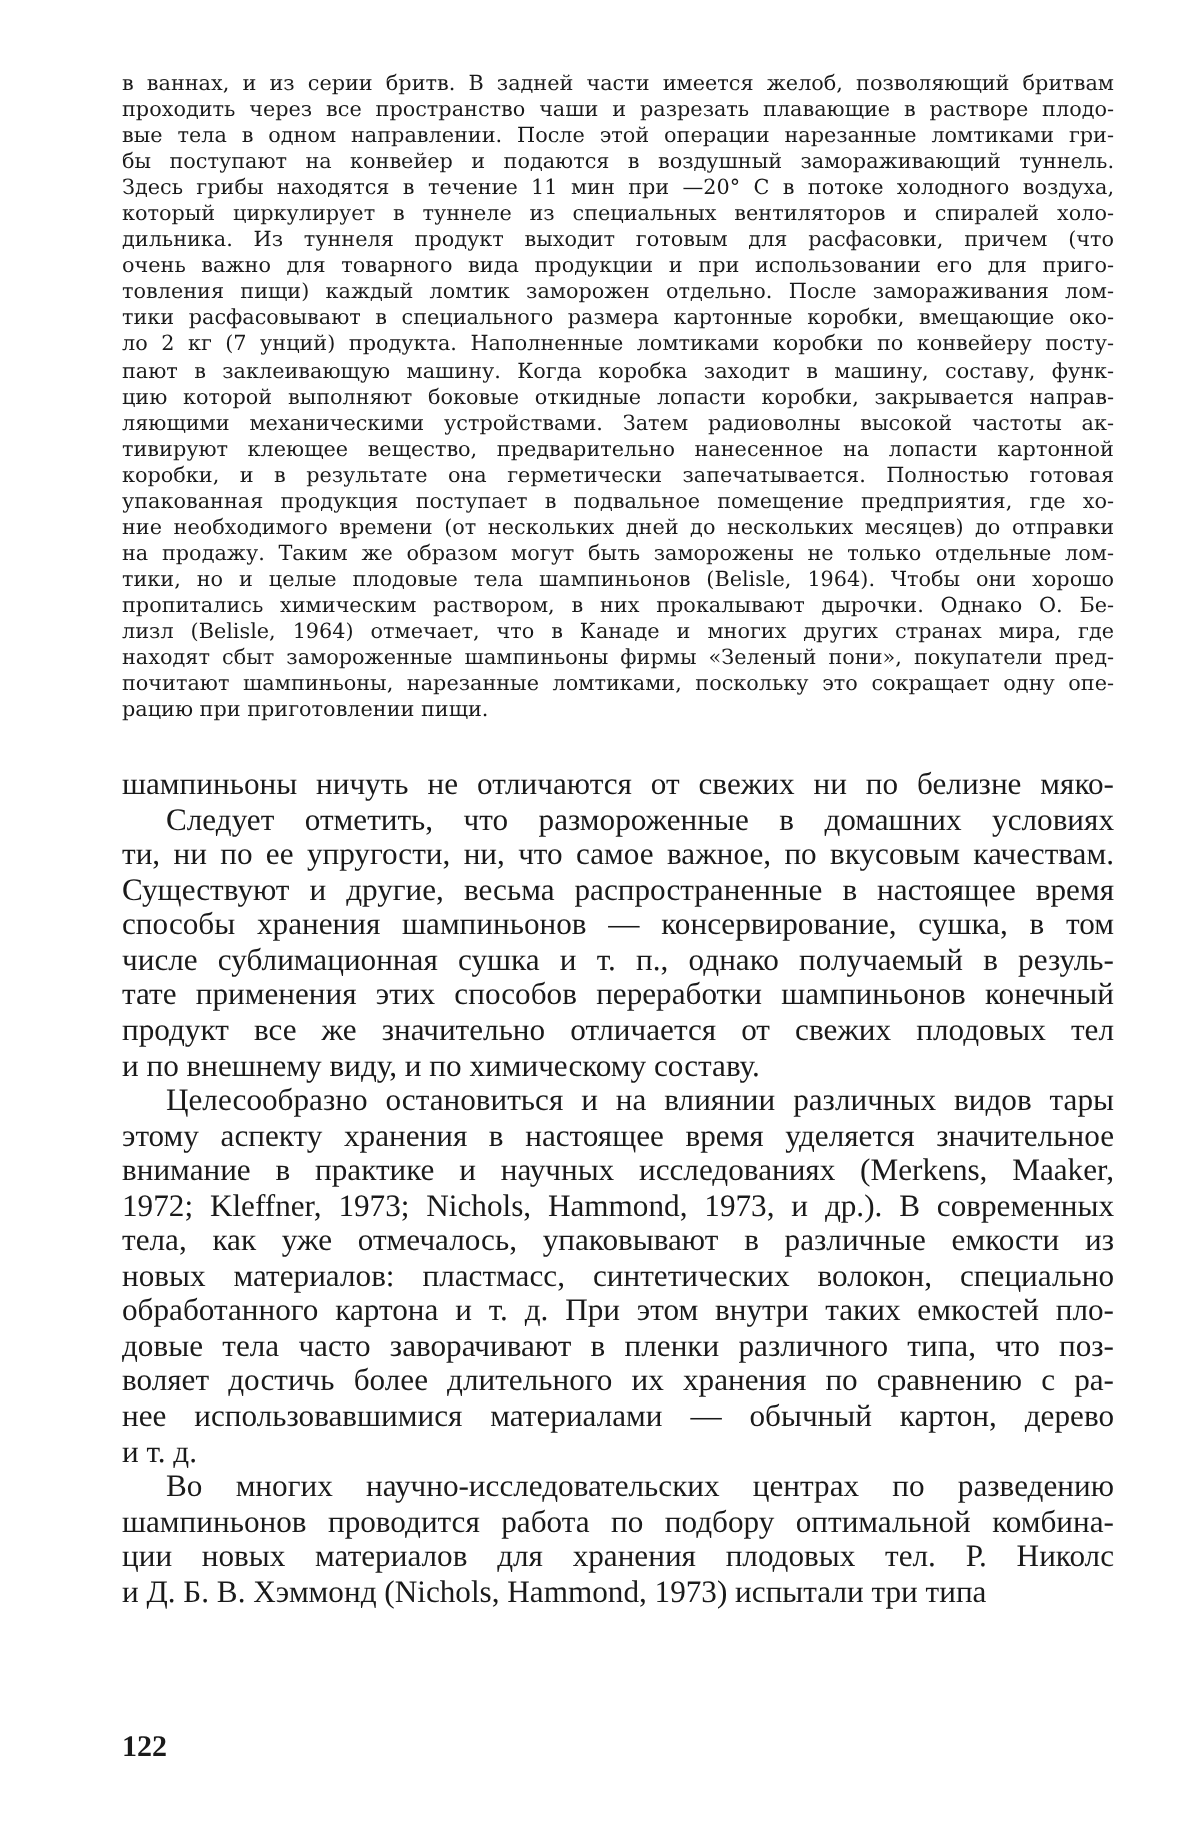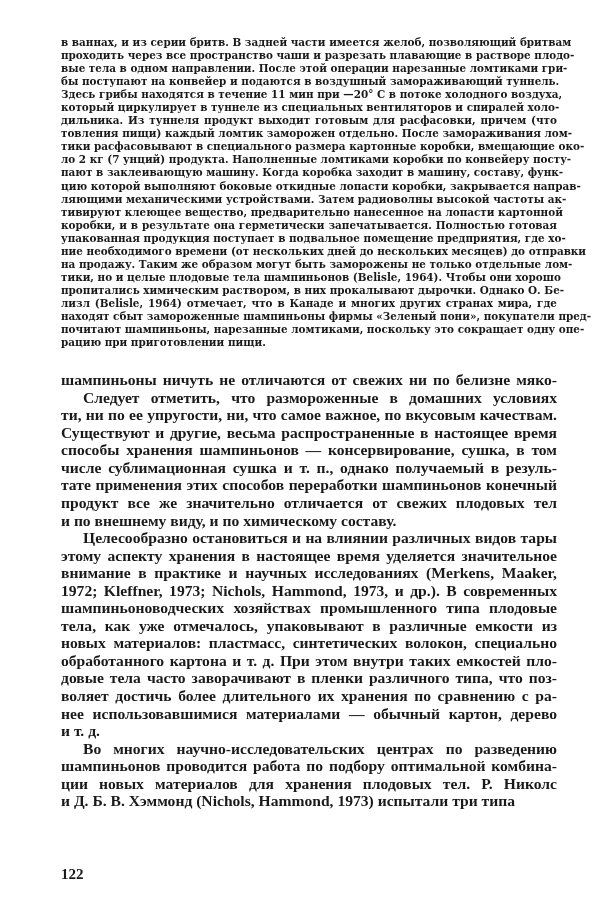--- a/index.html
+++ b/index.html
@@ -1,37 +1,38 @@
 <!DOCTYPE html>
 <html><head>
 <meta charset="utf-8">
 <style>
   html, body { margin: 0; padding: 0; background: #ffffff; }
   body { width: 600px; height: 917px; position: relative; overflow: hidden; color: #1a1a1a; }
-  .page { position: absolute; left: 61px; top: 36px; width: 496px; font-weight: bold; }
+  .page { position: absolute; left: 61px; top: 36px; width: 496px; }
   .small { font-family: "DejaVu Serif", serif; font-size: 10.4px; line-height: 13.05px; text-align: justify; }
   .small .line, .large .line { display: block; white-space: nowrap; text-align-last: justify; }
   .small .line.last, .large .line.last { text-align-last: left; }
   .large { font-family: "Liberation Serif", serif; font-size: 15.6px; line-height: 17.55px; margin-top: 22px; }
   .indent { padding-left: 22px; }
   .pagenum { position: absolute; left: 61px; top: 866px; font-family: "Liberation Serif", serif; font-size: 15px; font-weight: bold; text-align: center; }
   .para { margin: 0; }
 </style>
 </head>
 <body>
 
 <div class="page">
   <div class="small" id="small-para">
       <span class="line">в ваннах, и из серии бритв. В задней части имеется желоб, позволяющий бритвам</span>
       <span class="line">проходить через все пространство чаши и разрезать плавающие в растворе плодо-</span>
       <span class="line">вые тела в одном направлении. После этой операции нарезанные ломтиками гри-</span>
       <span class="line">бы поступают на конвейер и подаются в воздушный  замораживающий  туннель.</span>
       <span class="line">Здесь грибы находятся в течение 11 мин при —20° С в потоке холодного воздуха,</span>
       <span class="line">который циркулирует в туннеле из специальных вентиляторов и спиралей холо-</span>
       <span class="line">дильника. Из туннеля продукт выходит готовым для расфасовки, причем (что</span>
+      <span class="line">очень важно для товарного вида продукции и при использовании его для приго-</span>
       <span class="line">товления пищи) каждый ломтик заморожен отдельно. После замораживания лом-</span>
       <span class="line">тики расфасовывают в специального размера картонные коробки, вмещающие око-</span>
       <span class="line">ло 2 кг (7 унций) продукта. Наполненные ломтиками коробки по конвейеру посту-</span>
       <span class="line">пают в заклеивающую машину. Когда коробка заходит в машину, составу, функ-</span>
       <span class="line">цию которой выполняют боковые откидные лопасти коробки, закрывается направ-</span>
       <span class="line">ляющими механическими устройствами. Затем радиоволны высокой частоты ак-</span>
       <span class="line">тивируют клеющее вещество, предварительно нанесенное на лопасти картонной</span>
       <span class="line">коробки, и в результате она герметически запечатывается. Полностью готовая</span>
       <span class="line">упакованная продукция поступает в подвальное помещение предприятия, где хо-</span>
       <span class="line">ние необходимого времени (от нескольких дней до нескольких месяцев) до отправки</span>
@@ -53,21 +54,20 @@
         <span class="line">числе сублимационная сушка и т. п., однако получаемый в резуль-</span>
         <span class="line">тате применения этих способов переработки шампиньонов конечный</span>
         <span class="line">продукт все же значительно отличается от свежих плодовых тел</span>
         <span class="line last">и по внешнему виду, и по химическому составу.</span>
       </div>
       <div class="para">
         <span class="line indent">Целесообразно остановиться и на влиянии различных видов тары</span>
         <span class="line">этому аспекту хранения в настоящее время уделяется значительное</span>
         <span class="line">внимание в практике и научных исследованиях (Merkens, Maaker,</span>
         <span class="line">1972; Kleffner, 1973; Nichols, Hammond, 1973, и др.). В современных</span>
-        <span class="line">шампиньоноводческих хозяйствах промышленного типа плодовые</span>
         <span class="line">тела, как уже отмечалось, упаковывают в различные емкости из</span>
         <span class="line">новых материалов: пластмасс, синтетических волокон, специально</span>
         <span class="line">обработанного картона и т. д. При этом внутри таких емкостей пло-</span>
         <span class="line">довые тела часто заворачивают в пленки различного типа, что поз-</span>
         <span class="line">воляет достичь более длительного их хранения по сравнению с ра-</span>
         <span class="line">нее использовавшимися материалами — обычный картон, дерево</span>
         <span class="line last">и т. д.</span>
       </div>
       <div class="para">
         <span class="line indent">Во многих научно-исследовательских центрах по разведению</span>

